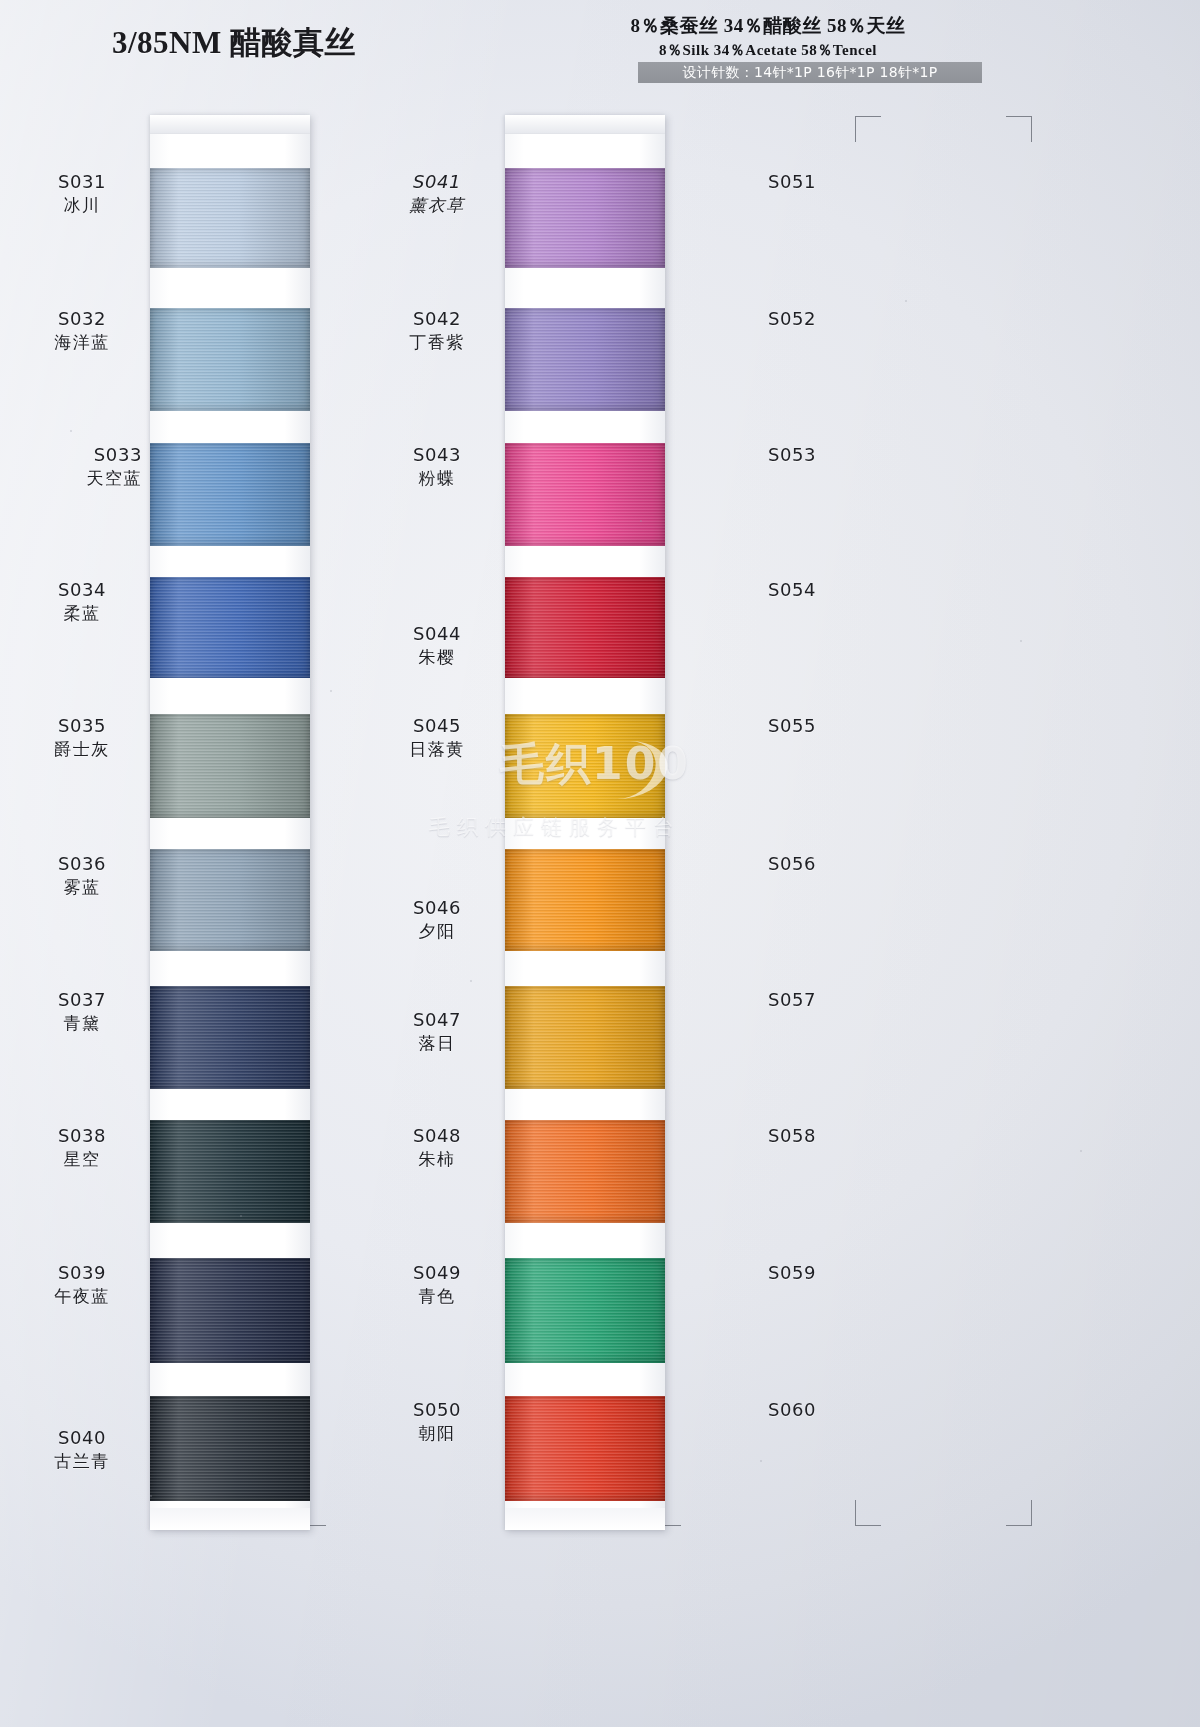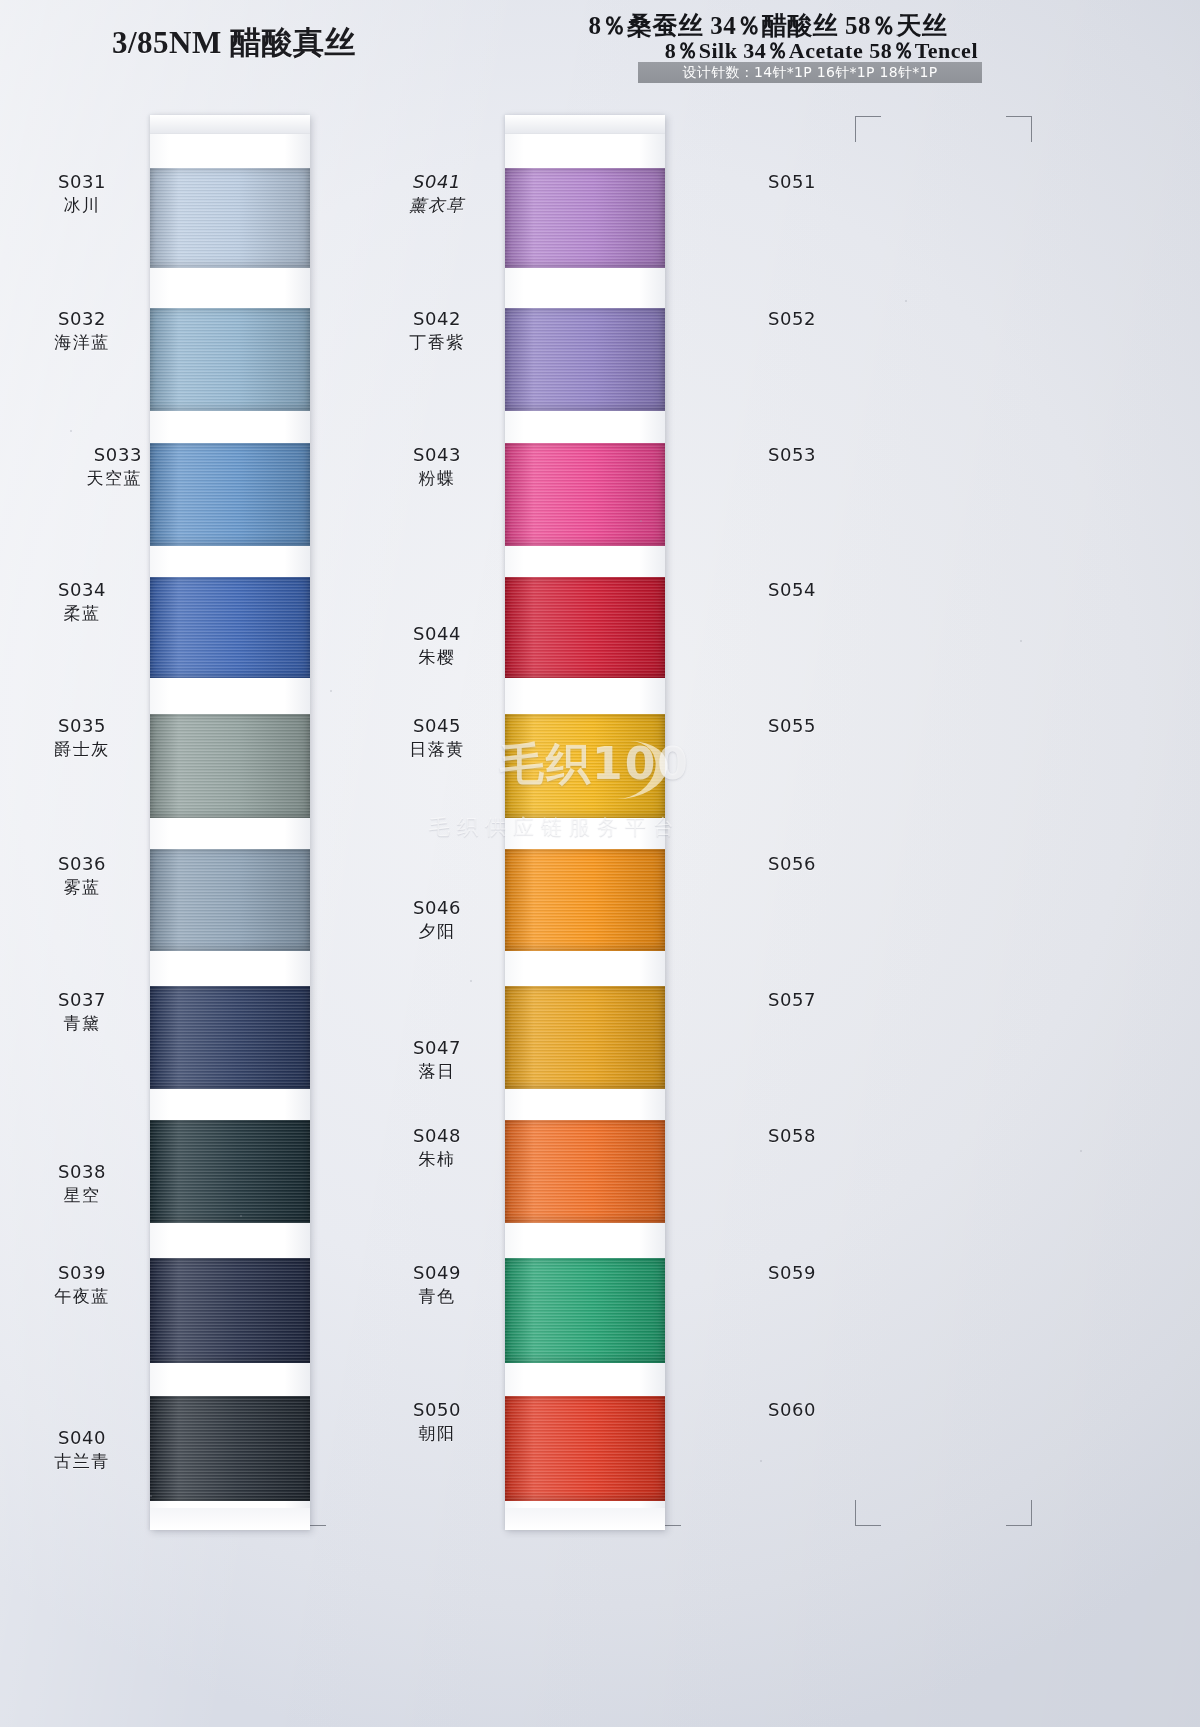--- a/index.html
+++ b/index.html
@@ -26,22 +26,22 @@
     position:absolute;left:112px;top:22px;
     font-family:"Liberation Serif","DejaVu Serif",serif;
     font-weight:bold;font-size:31px;color:#1c1c20;letter-spacing:.5px;
     text-shadow:0 1px 0 rgba(255,255,255,.6);
   }
   .comp{
     position:absolute;right:222px;top:14px;text-align:center;width:420px;
     font-family:"Liberation Serif","DejaVu Serif",serif;
     font-weight:bold;color:#15161a;
   }
-  .comp .cn{font-size:25px;letter-spacing:.5px;line-height:24px;white-space:nowrap;}
-  .comp .en{font-size:22px;letter-spacing:.5px;line-height:25px;white-space:nowrap;text-align:right;}
+  .comp .cn{font-size:19px;letter-spacing:.5px;line-height:24px;white-space:nowrap;}
+  .comp .en{font-size:15px;letter-spacing:.5px;line-height:25px;white-space:nowrap;}
   .gauge{
     position:absolute;left:638px;top:62px;width:344px;height:21px;
     background:linear-gradient(180deg,#9a9da3,#8f9298);
     color:#fdfdfd;font-size:14px;line-height:21px;text-align:center;
     letter-spacing:.3px;white-space:nowrap;
     font-family:"DejaVu Sans","Liberation Sans",sans-serif;
   }
 
   
   .cmark{position:absolute;width:26px;height:26px;}
@@ -232,21 +232,21 @@
         <span class="name">爵士灰</span>
       </div>
       <div class="lbl" style="top: 852px;">
         <span class="code">S036</span>
         <span class="name">雾蓝</span>
       </div>
       <div class="lbl" style="top: 988px;">
         <span class="code">S037</span>
         <span class="name">青黛</span>
       </div>
-      <div class="lbl" style="top: 1124px; margin-top: 36px;">
+      <div class="lbl" style="top: 1124px;">
         <span class="code">S038</span>
         <span class="name">星空</span>
       </div>
       <div class="lbl" style="top: 1261px;">
         <span class="code">S039</span>
         <span class="name">午夜蓝</span>
       </div>
       <div class="lbl" style="top: 1398px; margin-top: 28px;">
         <span class="code">S040</span>
         <span class="name">古兰青</span>
@@ -270,21 +270,21 @@
         <span class="name">朱樱</span>
       </div>
       <div class="lbl" style="top: 714px;">
         <span class="code">S045</span>
         <span class="name">日落黄</span>
       </div>
       <div class="lbl" style="top: 896px;">
         <span class="code">S046</span>
         <span class="name">夕阳</span>
       </div>
-      <div class="lbl" style="top: 1036px; text-align: center;">
+      <div class="lbl" style="top: 1008px; text-align: center;">
         <span class="code">S047</span>
         <span class="name">落日</span>
       </div>
       <div class="lbl" style="top: 1124px;">
         <span class="code">S048</span>
         <span class="name">朱柿</span>
       </div>
       <div class="lbl" style="top: 1261px;">
         <span class="code">S049</span>
         <span class="name">青色</span>

